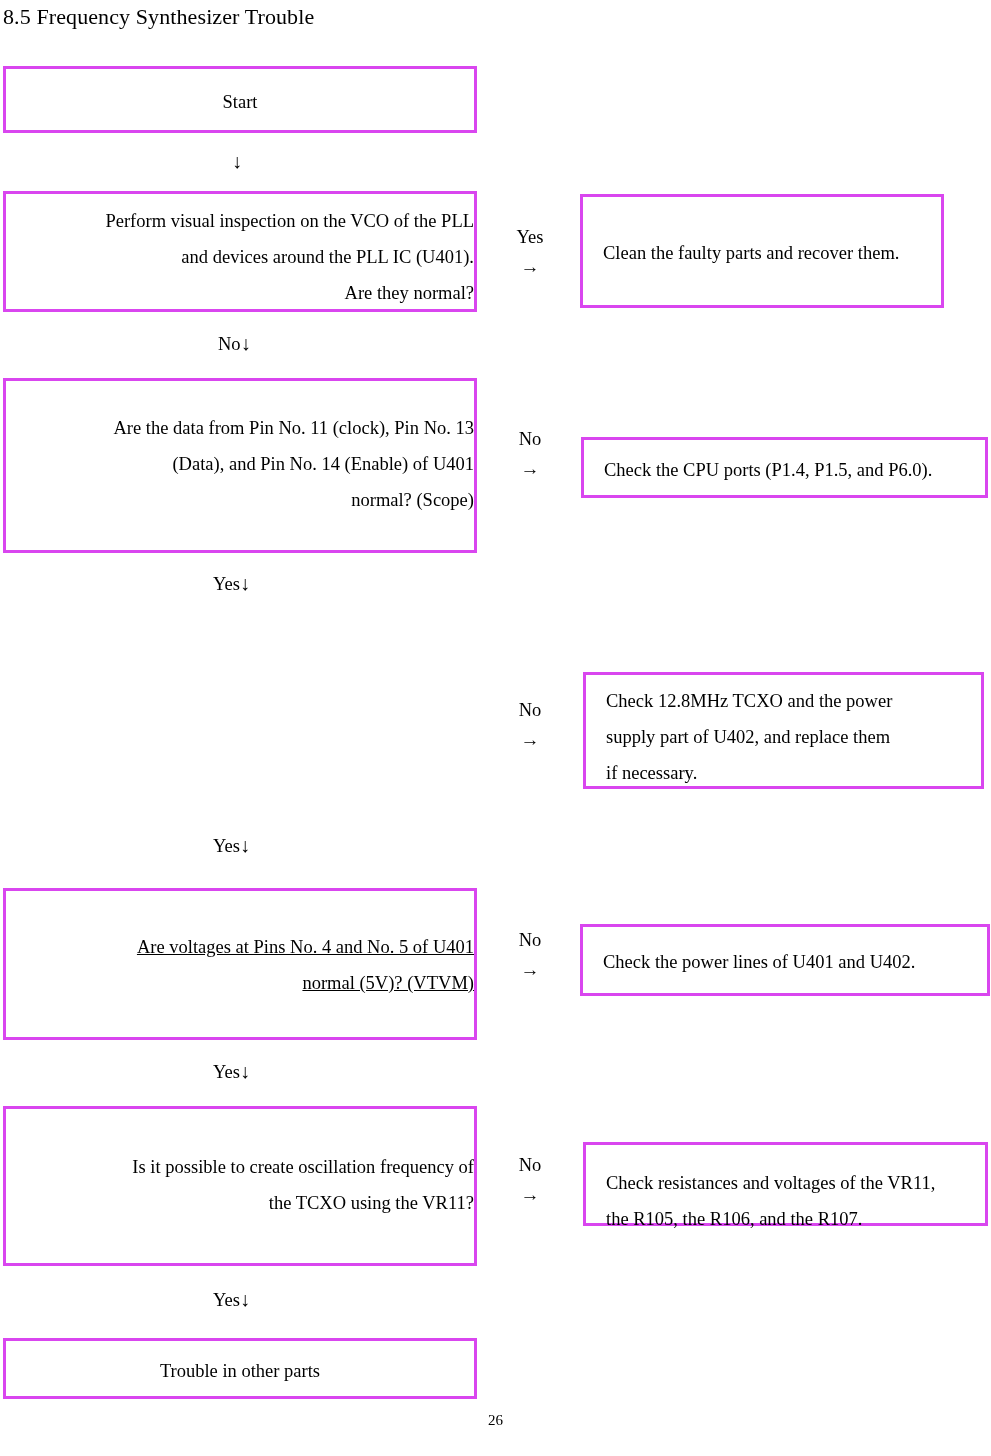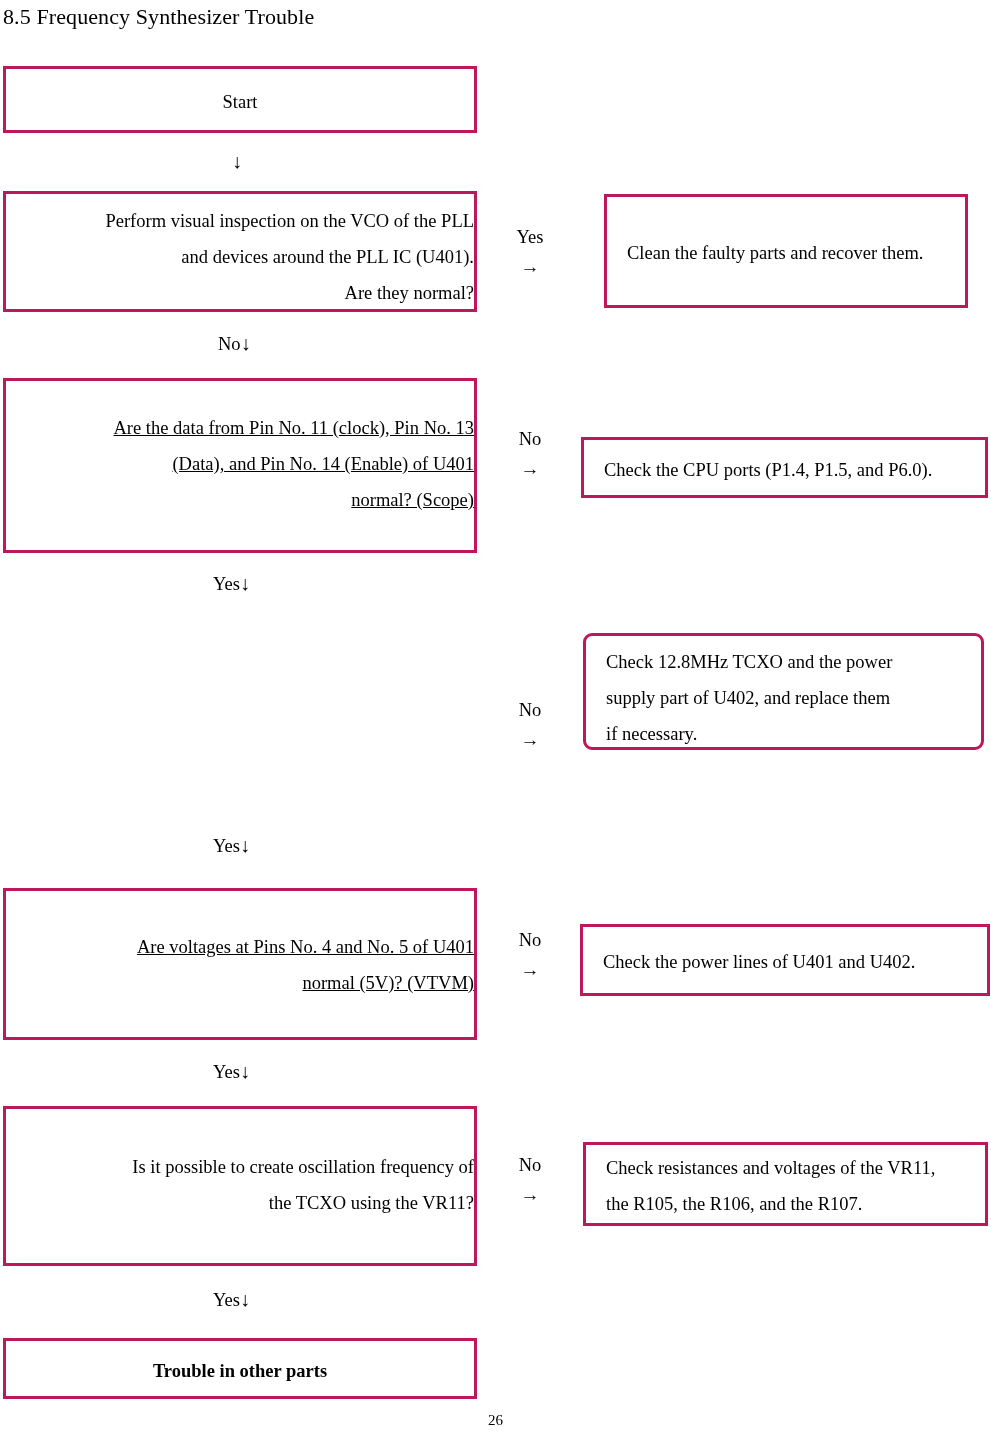--- a/index.html
+++ b/index.html
@@ -11,21 +11,21 @@
   .page { position:absolute; inset:0; }
 
   .title {
     position:absolute; left:3px; top:4px;
     font-size:22px; font-weight:normal; letter-spacing:0.1px;
     white-space:nowrap;
   }
 
   .box {
     position:absolute; box-sizing:border-box;
-    border:3px solid #be185d; background:#fff;
+    border:3px solid #d946ef; background:#fff;
   }
   .box .lines {
     position:absolute; left:0; right:0;
     font-size:18.5px; line-height:36px;
   }
   .box .ln { white-space:nowrap; display:block; }
 
   
   .left .lines { padding-left:13px; text-align:right; }
   
@@ -69,31 +69,31 @@
     <div class="lines" style="top:9px;">
       <span class="ln">Perform visual inspection on the VCO of the PLL</span>
       <span class="ln">and devices around the PLL IC (U401).</span>
       <span class="ln">Are they normal?</span>
     </div>
   </div>
   <div class="branch" style="left:495px; top:222px; width:70px;">
     <span class="lbl">Yes</span>
     <span class="ar">→</span>
   </div>
-  <div class="box right" style="left:604px; top:194px; width:364px; height:114px;">
+  <div class="box right" style="left:580px; top:194px; width:364px; height:114px;">
     <div class="lines" style="top:38px;">
       <span class="ln">Clean the faulty parts and recover them.</span>
     </div>
   </div>
   <div class="connector" style="left:218px; top:332px;">
     <span>No</span><span class="arrow-down">↓</span>
   </div>
 
   <div class="box left" style="left:3px; top:378px; width:474px; height:175px;">
-    <div class="lines" style="top:29px;text-decoration:underline;">
+    <div class="lines" style="top:29px;">
       <span class="ln">Are the data from Pin No. 11 (clock), Pin No. 13</span>
       <span class="ln" style="margin-left:-19px;">(Data), and Pin No. 14 (Enable) of U401</span>
       <span class="ln">normal? (Scope)</span>
     </div>
   </div>
   <div class="branch" style="left:495px; top:424px; width:70px;">
     <span class="lbl">No</span>
     <span class="ar">→</span>
   </div>
   <div class="box right" style="left:581px; top:437px; width:407px; height:61px;">
@@ -102,21 +102,21 @@
     </div>
   </div>
   <div class="connector" style="left:213px; top:572px;">
     <span>Yes</span><span class="arrow-down">↓</span>
   </div>
 
   <div class="branch" style="left:495px; top:695px; width:70px;">
     <span class="lbl">No</span>
     <span class="ar">→</span>
   </div>
-  <div class="box right" style="left:583px; top:633px; width:401px; height:117px;border-radius:9px;">
+  <div class="box right" style="left:583px; top:672px; width:401px; height:117px;">
     <div class="lines" style="top:8px;">
       <span class="ln">Check 12.8MHz TCXO and the power</span>
       <span class="ln">supply part of U402, and replace them</span>
       <span class="ln">if necessary.</span>
     </div>
   </div>
   <div class="connector" style="left:213px; top:834px;">
     <span>Yes</span><span class="arrow-down">↓</span>
   </div>
 
@@ -143,30 +143,30 @@
     <div class="lines" style="top:40px;">
       <span class="ln">Is it possible to create oscillation frequency of</span>
       <span class="ln">the TCXO using the VR11?</span>
     </div>
   </div>
   <div class="branch" style="left:495px; top:1150px; width:70px;">
     <span class="lbl">No</span>
     <span class="ar">→</span>
   </div>
   <div class="box right" style="left:583px; top:1142px; width:405px; height:84px;">
-    <div class="lines" style="top:5px;">
+    <div class="lines" style="top:20px;">
       <span class="ln">Check resistances and voltages of the VR11,</span>
       <span class="ln">the R105, the R106, and the R107.</span>
     </div>
   </div>
   <div class="connector" style="left:213px; top:1288px;">
     <span>Yes</span><span class="arrow-down">↓</span>
   </div>
 
-  <div class="box centerbox" style="left:3px; top:1338px; width:474px; height:61px;font-weight:bold;">
+  <div class="box centerbox" style="left:3px; top:1338px; width:474px; height:61px;">
     <div class="lines" style="top:12px;">
       <span class="ln">Trouble in other parts</span>
     </div>
   </div>
 
   <div class="pageno">26</div>
 
 </div>
 
 </body></html>

